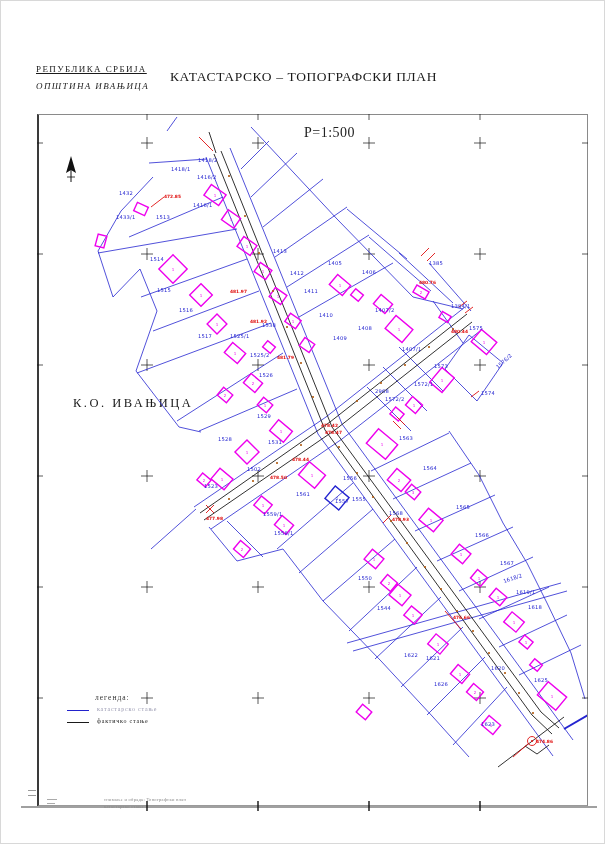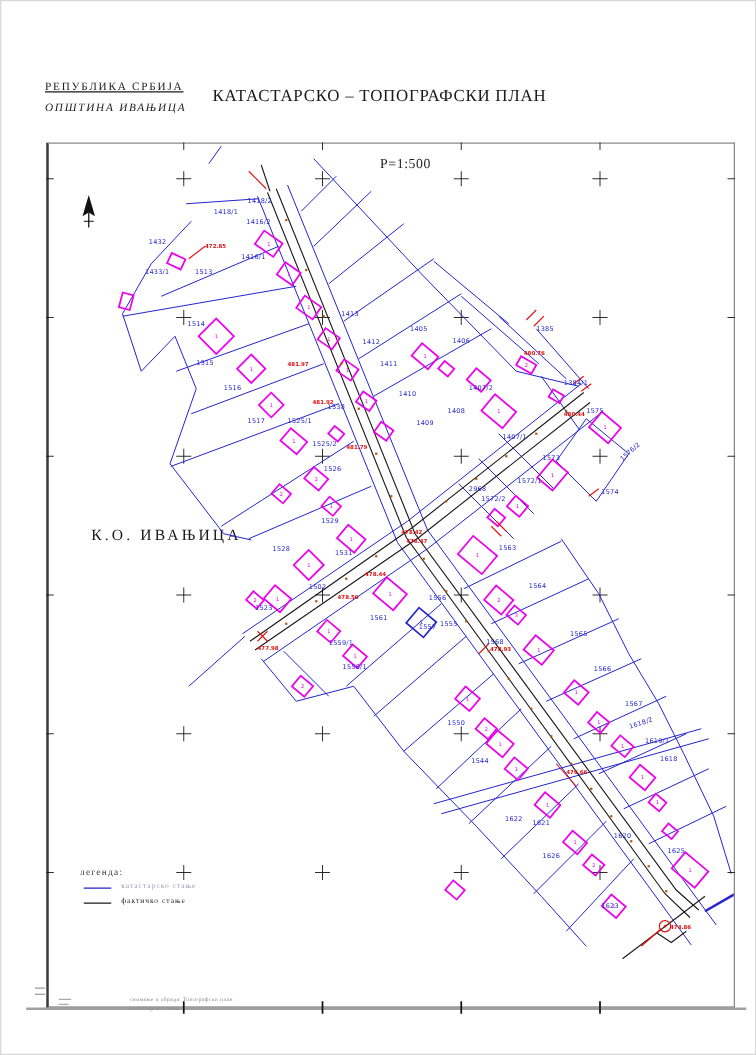--- a/index.html
+++ b/index.html
@@ -6,24 +6,24 @@
   .page{position:relative;width:605px;height:844px;background:#ffffff;
         font-family:"Liberation Serif", serif; overflow:hidden; border:1px solid #d8d8d8; box-sizing:border-box;}
   .title{position:absolute;left:0;top:36px;width:605px;text-align:center;
          font-size:13.5px;color:#1a1a1a;letter-spacing:.6px;margin-top:32px;}
   .country{position:absolute;left:35px;top:63px;font-size:9px;color:#1a1a1a;letter-spacing:1.4px;text-decoration:underline;}
   .municipality{position:absolute;left:35px;top:80px;font-size:9px;color:#1a1a1a;letter-spacing:1.4px;font-style:italic;}
   .frame{position:absolute;left:36px;top:113px;width:551px;height:693px;
          border-top:1px solid #8a8a8a;border-right:1px solid #8a8a8a;
          border-bottom:2px solid #9a9a9a;border-left:2px solid #3a3a3a;box-sizing:border-box;}
   .bottom-ext{position:absolute;left:20px;top:805px;width:576px;height:2px;background:#a0a0a0;}
-  .scale{position:absolute;left:303px;top:124px;font-size:11px;color:#222;letter-spacing:.5px;}
-  .ko{position:absolute;left:72px;top:420px;font-size:12.5px;color:#1a1a1a;letter-spacing:2.5px;}
+  .scale{position:absolute;left:303px;top:124px;font-size:14px;color:#222;letter-spacing:.5px;}
+  .ko{position:absolute;left:72px;top:395px;font-size:12.5px;color:#1a1a1a;letter-spacing:2.5px;}
   .legend{position:absolute;left:60px;top:692px;}
-  .legend-heading{font-size:7.5px;color:#333;letter-spacing:1px;margin-left:3px;}
+  .legend-heading{font-size:7.5px;color:#333;letter-spacing:1px;margin-left:34px;}
   .legend-row{position:relative;height:8px;margin-top:4px;width:180px;}
   .legend-line{position:absolute;left:6px;top:4px;width:22px;height:1px;}
   .legend-label{position:absolute;left:36px;top:0;font-size:6px;letter-spacing:.8px;}
   .lbl-cad{color:#9a9ab2;} .lbl-act{color:#1a1a1a;}
   .footer-line1{position:absolute;left:103px;top:796px;font-size:4.5px;color:#8a8a8a;letter-spacing:.3px;}
   .footer-line2{position:absolute;left:103px;top:803px;font-size:4.5px;color:#8a8a8a;letter-spacing:.3px;}
   .margin-mark1{position:absolute;left:27px;top:789px;width:8px;height:1px;background:#999;}
   .margin-mark2{position:absolute;left:27px;top:794px;width:8px;height:1px;background:#999;}
   .margin-mark3{position:absolute;left:46px;top:798px;width:10px;height:1px;background:#aaa;}
   .margin-mark4{position:absolute;left:46px;top:802px;width:8px;height:1px;background:#aaa;}

